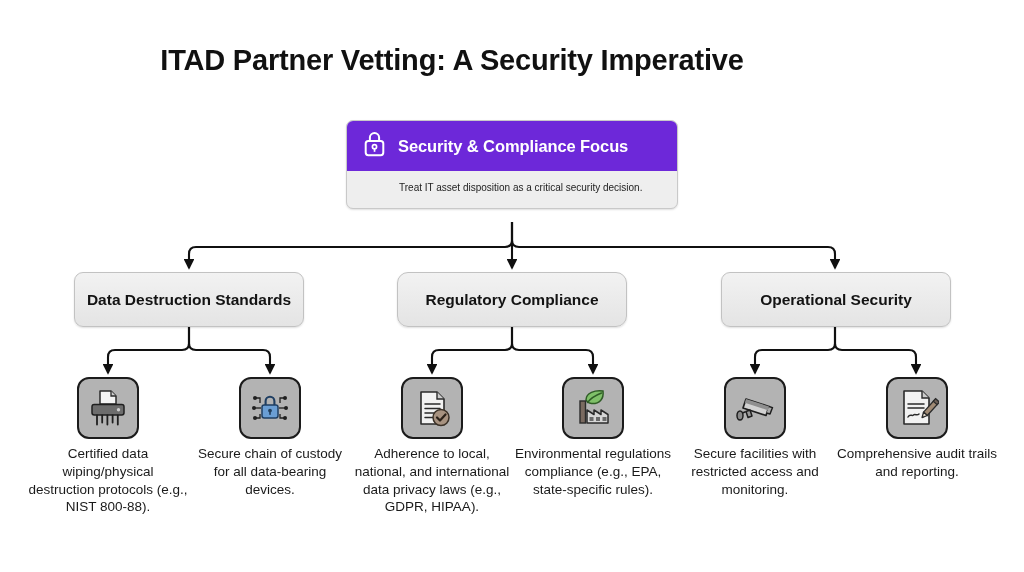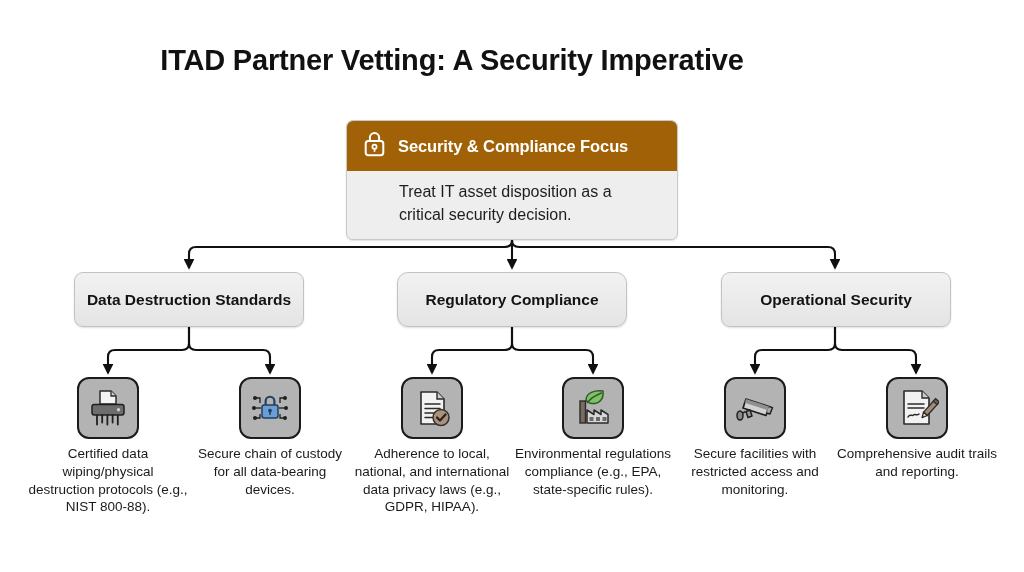--- a/index.html
+++ b/index.html
@@ -53,32 +53,32 @@
     border-radius: 7px;
     background: #eeeeee;
     box-sizing: border-box;
     overflow: hidden;
     box-shadow: 0 1px 2px rgba(0,0,0,0.13);
   }
   .root-header {
     display: flex;
     align-items: center;
     gap: 11px;
-    background: #a16207;
+    background: #6d28d9;
     padding: 9px 14px 9px 15px;
   }
   .root-header-title {
     font-size: 16.5px;
     font-weight: bold;
     color: #ffffff;
     letter-spacing: -0.1px;
   }
   .root-body {
     padding: 10px 16px 13px 52px;
-    font-size: 16px;
+    font-size: 10px;
     line-height: 1.42;
     color: #1d1d1d;
   }
 
   
   .branch-node {
     position: absolute;
     border: 1px solid #c2c2c2;
     border-radius: 9px;
     background: linear-gradient(180deg, #f2f2f2 0%, #e4e4e4 100%);

